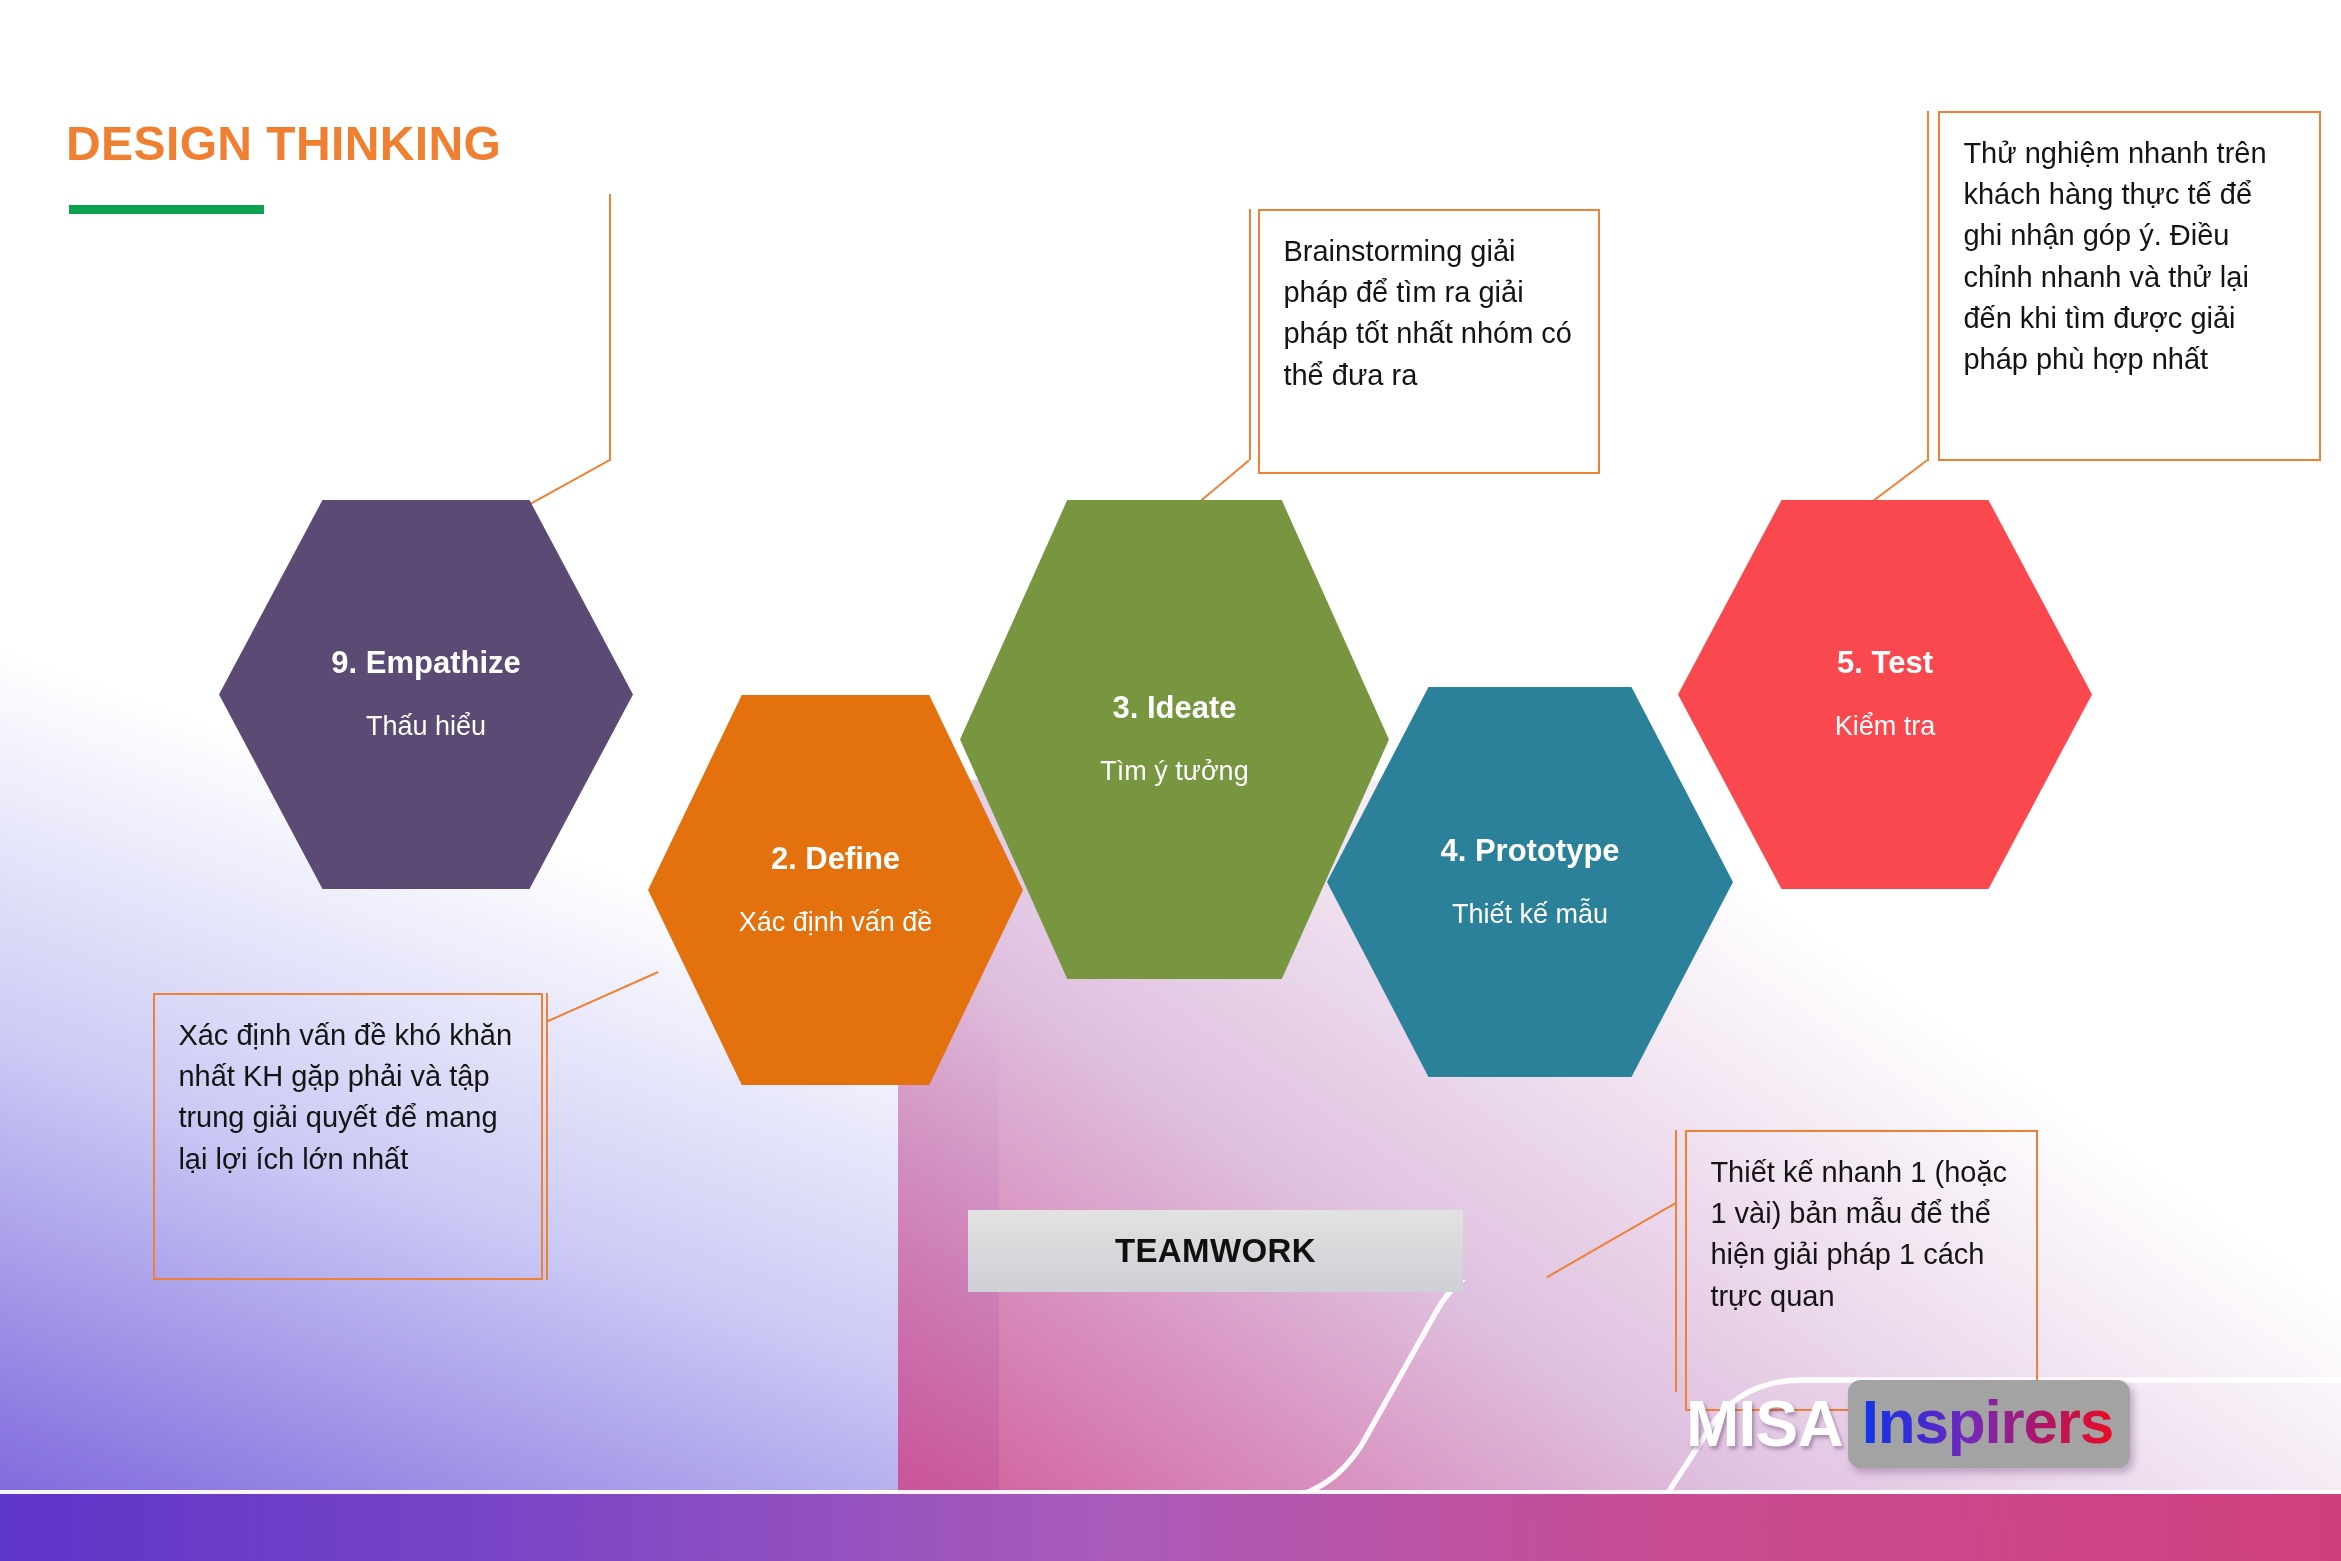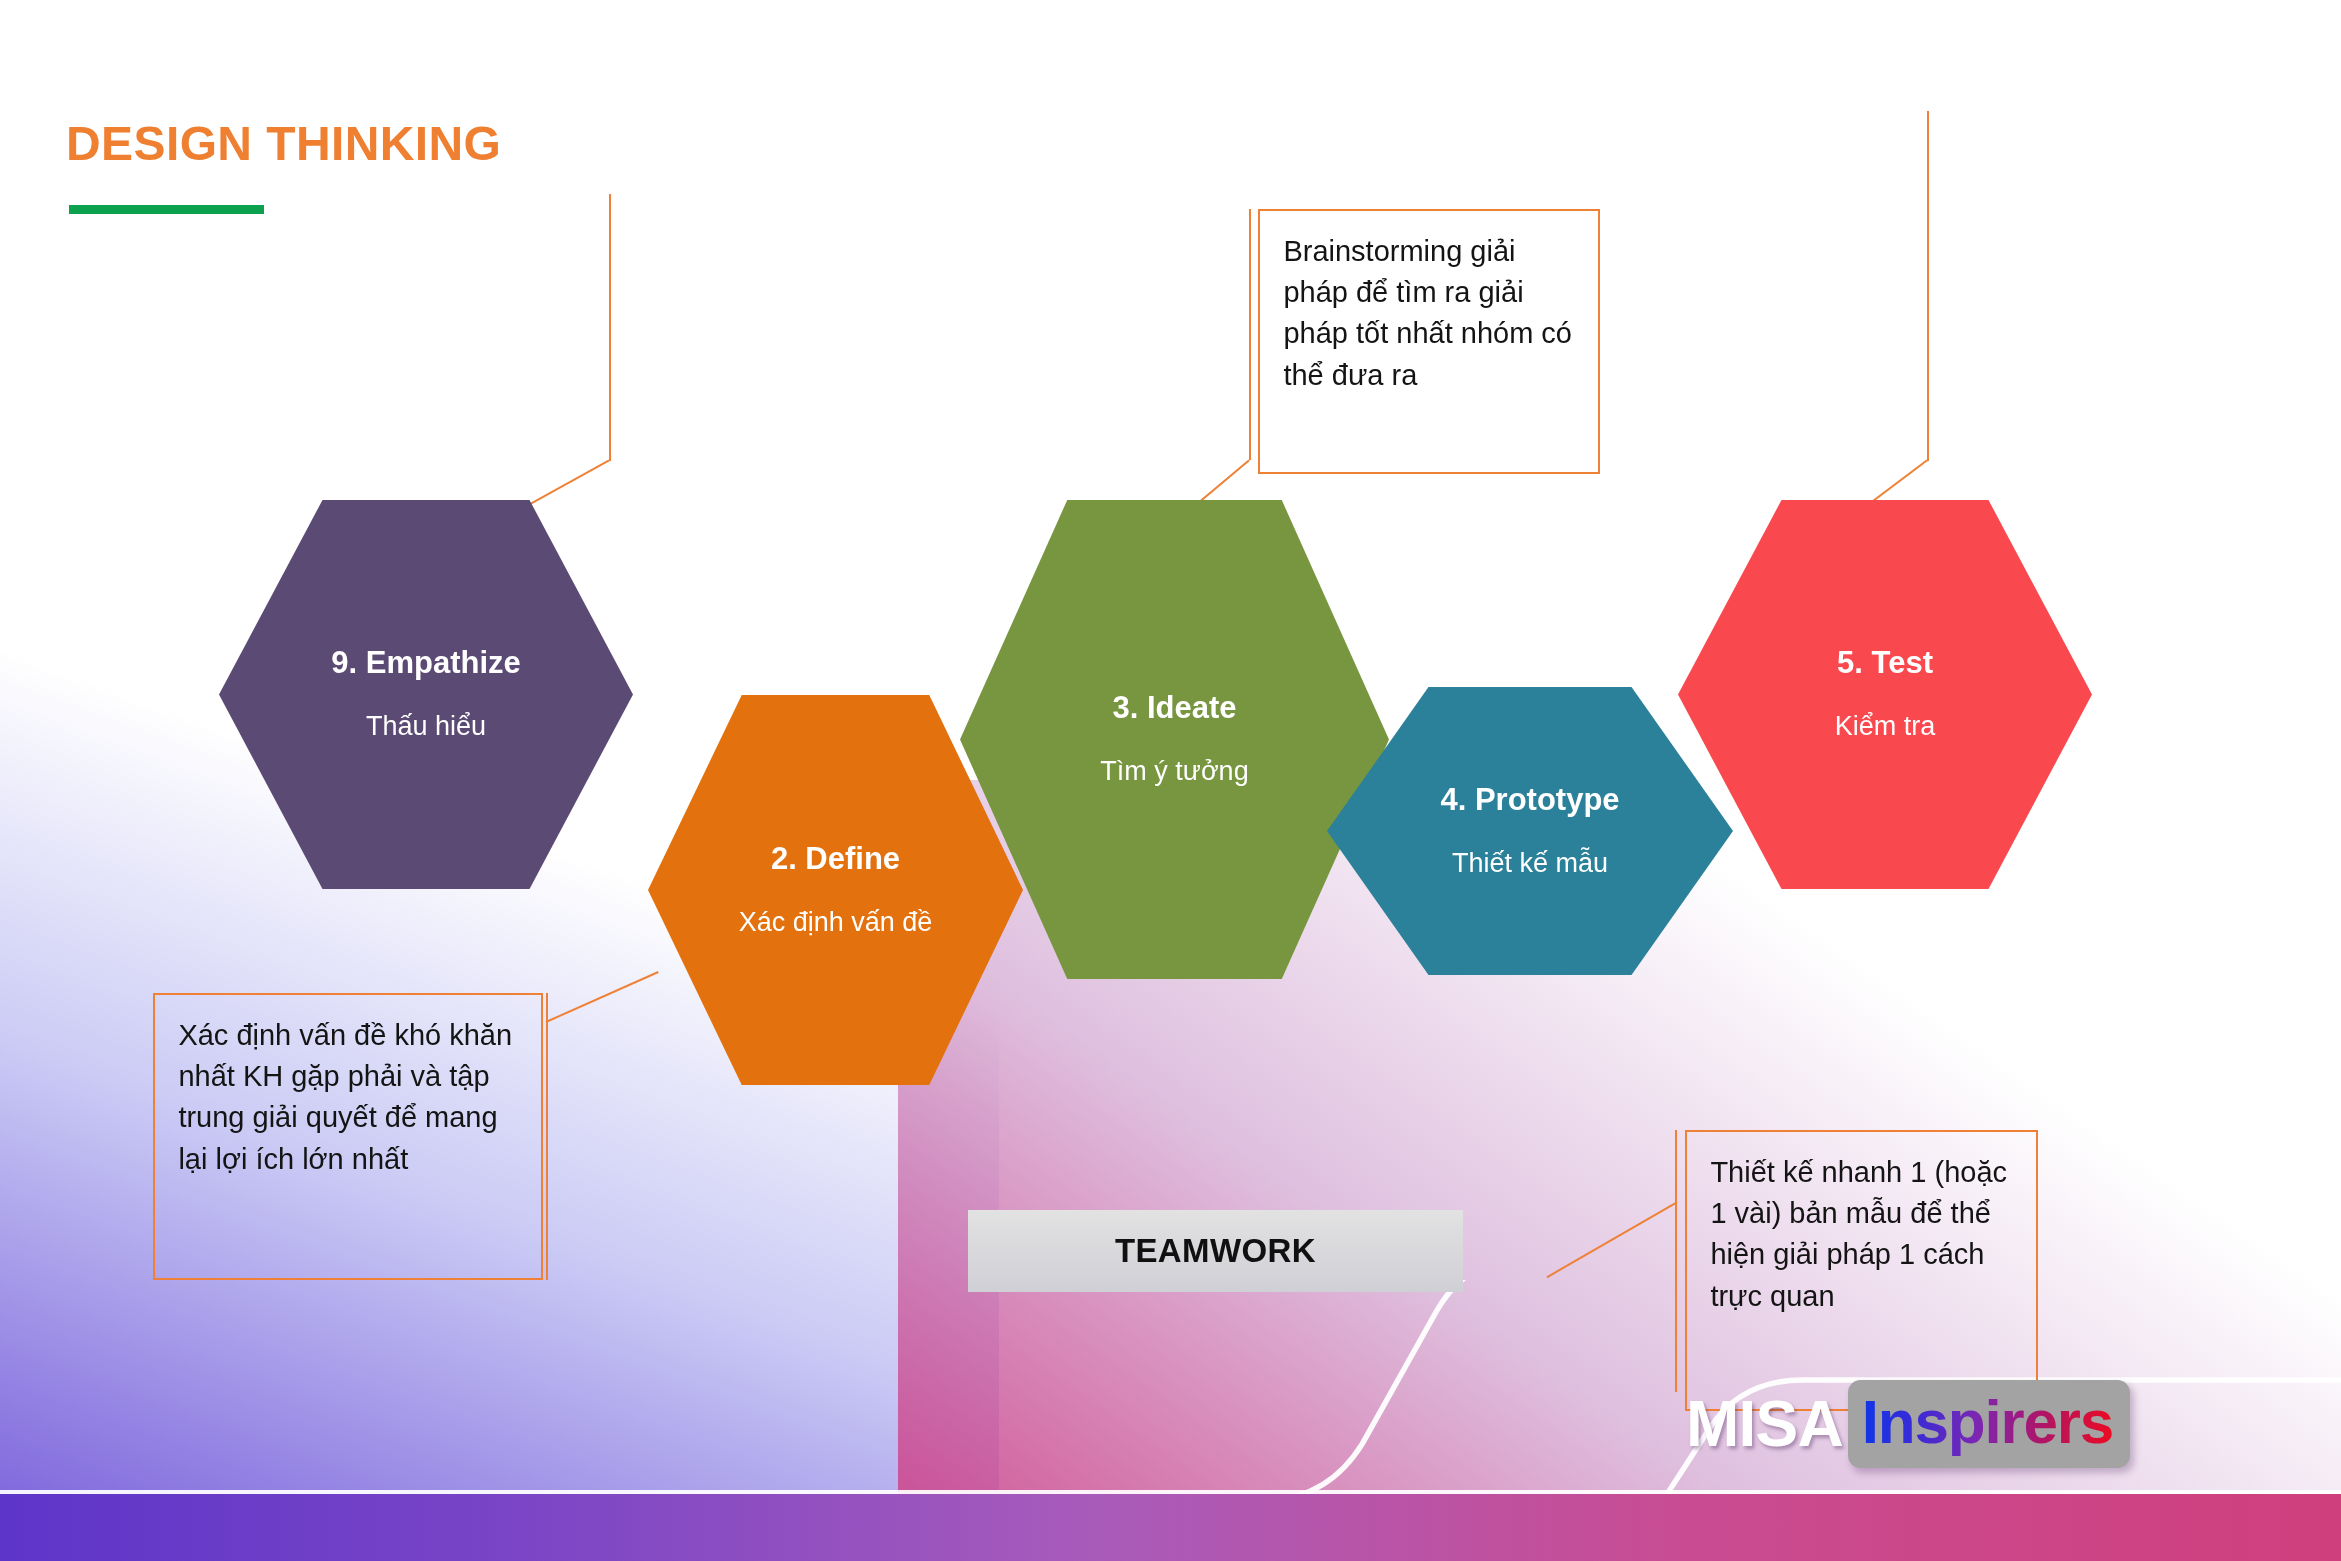--- a/index.html
+++ b/index.html
@@ -133,37 +133,38 @@
   <div class="hex" style="left:648px;top:695px;width:375px;height:390px;background:#e2710e;">
     <div class="hex-title">2. Define</div>
     <div class="hex-sub">Xác định vấn đề</div>
   </div>
 
   <div class="hex" style="left:960px;top:500px;width:429px;height:479px;background:#789640;">
     <div class="hex-title">3. Ideate</div>
     <div class="hex-sub">Tìm ý tưởng</div>
   </div>
 
-  <div class="hex" style="left:1327px;top:687px;width:406px;height:288px;background:#2b8199;">
+  <div class="hex" style="left:1327px;top:687px;width:406px;height:390px;background:#2b8199;">
     <div class="hex-title">4. Prototype</div>
     <div class="hex-sub">Thiết kế mẫu</div>
   </div>
 
   <div class="hex" style="left:1678px;top:500px;width:414px;height:389px;background:#f9494f;">
     <div class="hex-title">5. Test</div>
     <div class="hex-sub">Kiểm tra</div>
   </div>
 
 
   <div class="callout" style="left:153px;top:993px;width:390px;height:287px;">Xác định vấn đề khó khăn nhất KH gặp phải và tập trung giải quyết để mang lại lợi ích lớn nhất</div>
 
   <div class="callout" style="left:1258px;top:209px;width:342px;height:265px;">Brainstorming giải pháp để tìm ra giải pháp tốt nhất nhóm có thể đưa ra</div>
 
   <div class="callout" style="left:1685px;top:1130px;width:353px;height:281px;">Thiết kế nhanh 1 (hoặc 1 vài) bản mẫu để thể hiện giải pháp 1 cách trực quan</div>
 
+  <div class="callout" style="left:1938px;top:111px;width:383px;height:350px;">Thử nghiệm nhanh trên khách hàng thực tế để ghi nhận góp ý. Điều chỉnh nhanh và thử lại đến khi tìm được giải pháp phù hợp nhất</div>
 
   <div class="teamwork">
     <span>TEAMWORK</span>
   </div>
 
   <div class="logo">
     <span class="logo-misa">MISA</span>
     <span class="logo-chip">
       <span class="logo-insp">Inspirers</span>
     </span>

